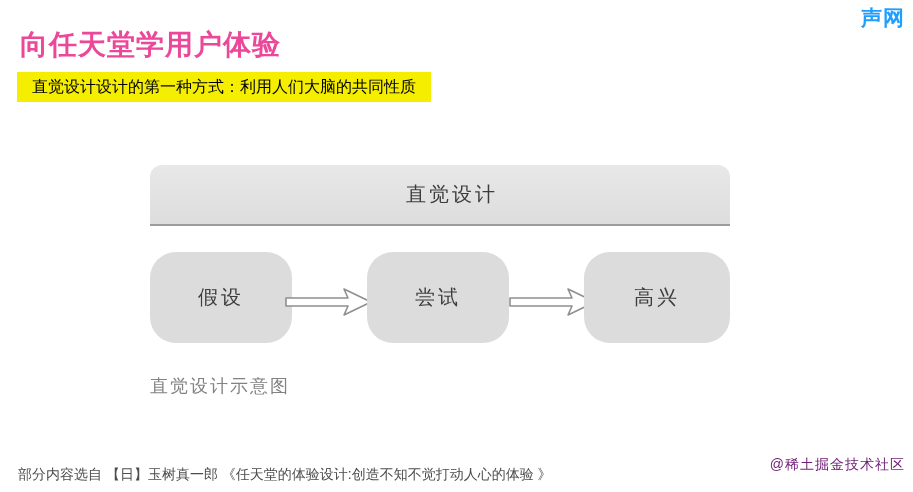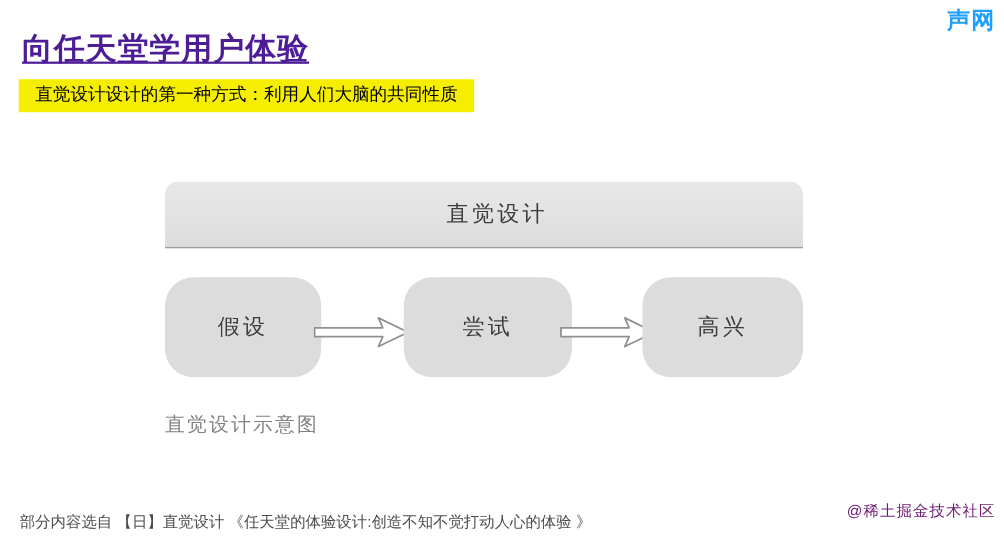--- a/index.html
+++ b/index.html
@@ -22,23 +22,22 @@
     letter-spacing: 1px;
   }
 
   
   .page-title {
     position: absolute;
     left: 20px;
     top: 26px;
     font-size: 28px;
     font-weight: 700;
-    color: #4c1d95;
+    color: #ec4899;
     letter-spacing: 1px;
-    text-decoration: underline;
   }
 
   
   .highlight-bar {
     position: absolute;
     left: 17px;
     top: 72px;
     height: 30px;
     line-height: 30px;
     background: #F5EE00;
@@ -79,21 +78,21 @@
     position: absolute;
     top: 87px;
     height: 91px;
     background: #dcdcdc;
     border-radius: 26px;
     display: flex;
     align-items: center;
     justify-content: center;
   }
   .step-box.b1 { left: 0;     width: 142px; }
-  .step-box.b2 { left: 217px; width: 153px; }
+  .step-box.b2 { left: 217px; width: 142px; }
   .step-box.b3 { left: 434px; width: 146px; text-align: right; }
 
   .flow-arrow {
     position: absolute;
     top: 121px;
     width: 88px;
     height: 32px;
   }
   .flow-arrow.a1 { left: 135px; }
   .flow-arrow.a2 { left: 359px; }
@@ -158,14 +157,14 @@
     <polygon points="1,12 63,12 59,3 86,16 59,29 63,20 1,20" fill="#ffffff" stroke="#8f8f8f" stroke-width="1.6" stroke-linejoin="round"></polygon>
   </svg>
 
   <div class="step-box b3">
     <span class="diagram-serif">高兴</span>
   </div>
 
   <div class="diagram-caption">直觉设计示意图</div>
 </div>
 
-<div class="footer-source">部分内容选自 【日】直觉设计 《任天堂的体验设计:创造不知不觉打动人心的体验 》</div>
+<div class="footer-source">部分内容选自 【日】玉树真一郎 《任天堂的体验设计:创造不知不觉打动人心的体验 》</div>
 <div class="footer-watermark">@稀土掘金技术社区</div>
 
 </body></html>

